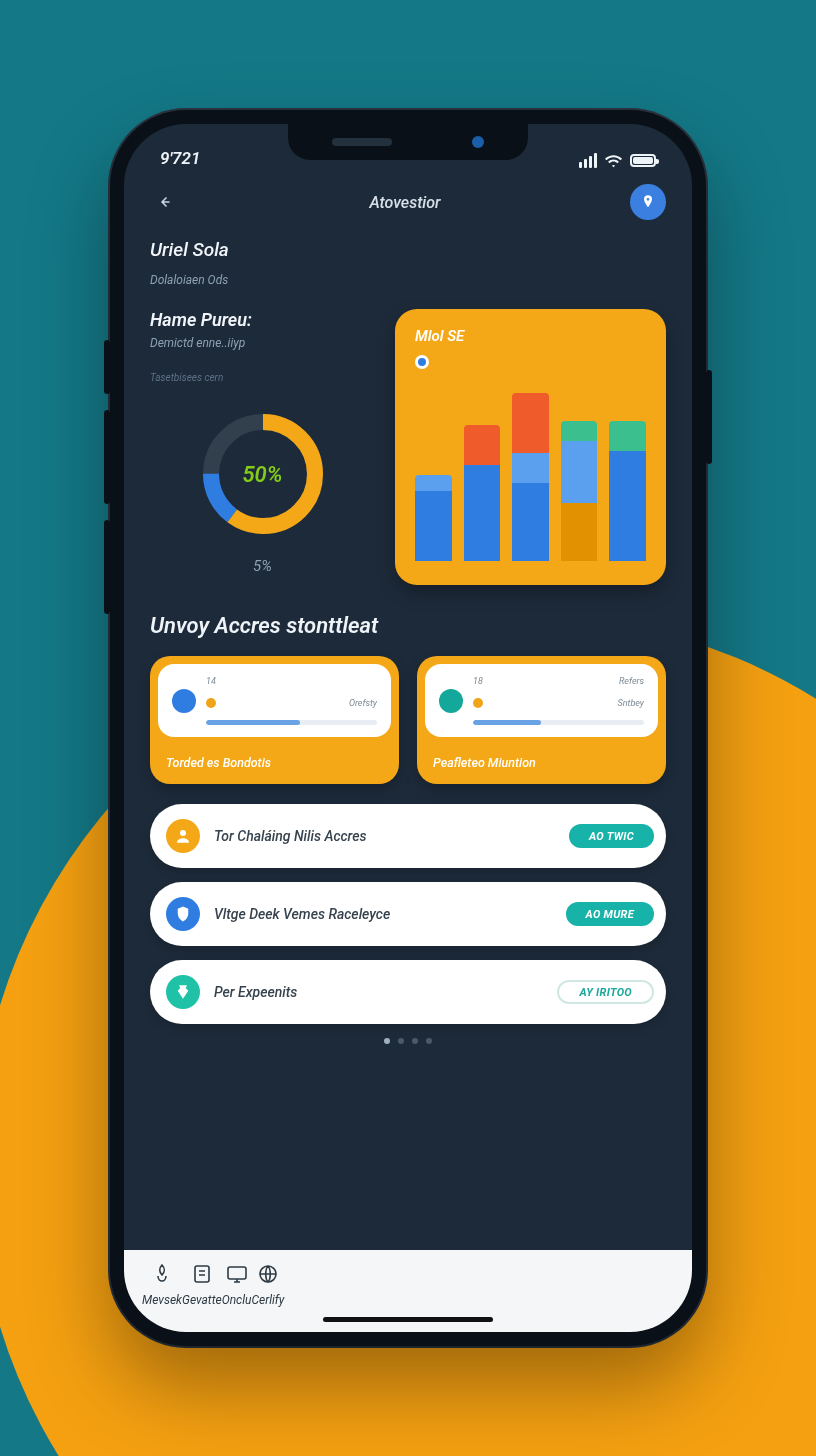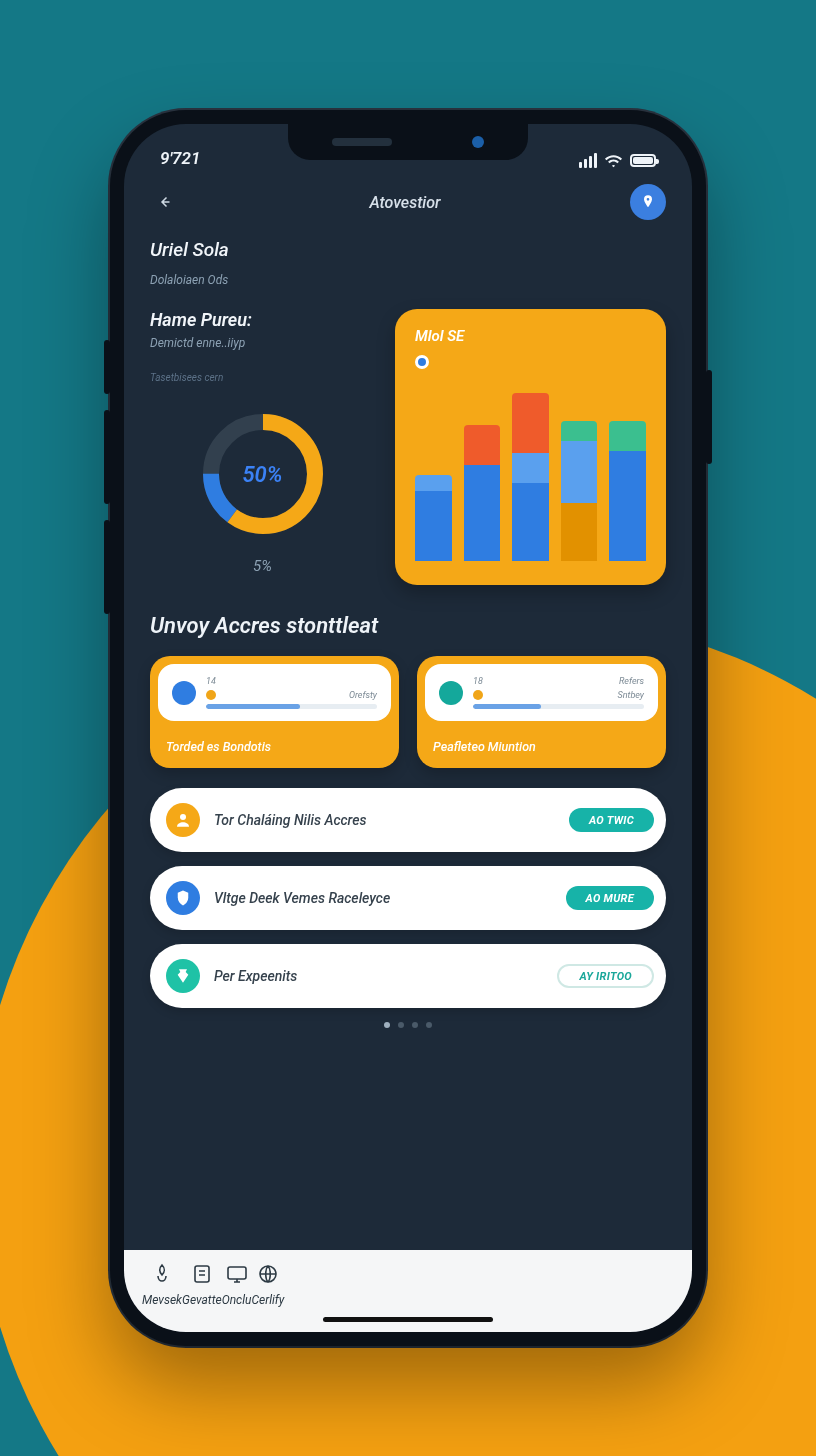--- a/index.html
+++ b/index.html
@@ -65,37 +65,37 @@
   
   .top-row{display:flex;gap:20px;margin-top:22px;}
   .left-col{flex:0 0 225px;}
   .h2{color:#f1f5f9;font-size:18px;font-weight:600;}
   .h2-sub{color:var(--txt-dim);font-size:12px;margin-top:6px;}
   .tiny-link{color:#5c7187;font-size:10px;margin-top:22px;}
   
   .donut-wrap{margin-top:26px;display:flex;flex-direction:column;align-items:center;}
   .donut{width:130px;height:130px;position:relative;}
   .donut svg{transform:rotate(-90deg);}
-  .donut-center{position:absolute;inset:0;display:flex;align-items:center;justify-content:center;color:#3b82f6;font-size:22px;font-weight:600;}
+  .donut-center{position:absolute;inset:0;display:flex;align-items:center;justify-content:center;color:#84cc16;font-size:22px;font-weight:600;}
   .donut-label{color:var(--txt-dim);font-size:15px;margin-top:18px;}
   
   .chart-card{flex:1;background:var(--card-amber);border-radius:22px;padding:18px 20px 24px;display:flex;flex-direction:column;box-shadow:0 8px 18px rgba(0,0,0,.25);}
   .chart-title{color:#fff;font-size:15px;font-weight:600;}
   .chart-dot{width:14px;height:14px;border-radius:50%;background:#2f7de1;margin-top:10px;border:3px solid #fff;}
   .bars{flex:1;display:flex;align-items:flex-end;gap:12px;margin-top:24px;}
   .bar{flex:1;border-radius:4px 4px 0 0;display:flex;flex-direction:column-reverse;overflow:hidden;min-height:20px;position:relative;}
   .seg{width:100%;}
   
   .section-title{color:#eef3f8;font-size:22px;font-weight:600;margin-top:28px;}
   
   .pill-row{display:flex;gap:18px;margin-top:18px;}
   .pill-card{flex:1;background:var(--card-amber);border-radius:20px;overflow:hidden;box-shadow:0 6px 14px rgba(0,0,0,.2);}
   .pill-top{background:#fff;border-radius:16px;margin:8px;padding:12px 14px;display:flex;align-items:center;gap:10px;}
   .pill-dot{width:24px;height:24px;border-radius:50%;}
-  .pill-meta{flex:1;display:flex;flex-direction:column;gap:4px;}
+  .pill-meta{flex:1;display:flex;flex-direction:column;gap:12px;}
   .pill-meta .r1{display:flex;justify-content:space-between;font-size:9px;color:#7c8a95;}
   .pill-meta .bar-track{height:5px;background:#e7edf2;border-radius:3px;overflow:hidden;}
   .pill-meta .bar-fill{height:100%;border-radius:3px;}
   .pill-bottom{padding:10px 16px 14px;color:#fff;font-size:12.5px;font-weight:500;}
   
   .list{margin-top:20px;display:flex;flex-direction:column;gap:14px;}
   .list-item{background:#fff;border-radius:40px;height:64px;display:flex;align-items:center;padding:0 12px 0 16px;gap:14px;box-shadow:0 4px 10px rgba(0,0,0,.15);}
   .li-icon{width:34px;height:34px;border-radius:50%;display:flex;align-items:center;justify-content:center;color:#fff;}
   .li-text{flex:1;color:#36424d;font-size:14px;font-weight:500;}
   .li-btn{height:24px;padding:0 20px;border-radius:24px;font-size:11px;font-weight:700;letter-spacing:.3px;display:flex;align-items:center;justify-content:center;color:#fff;}

